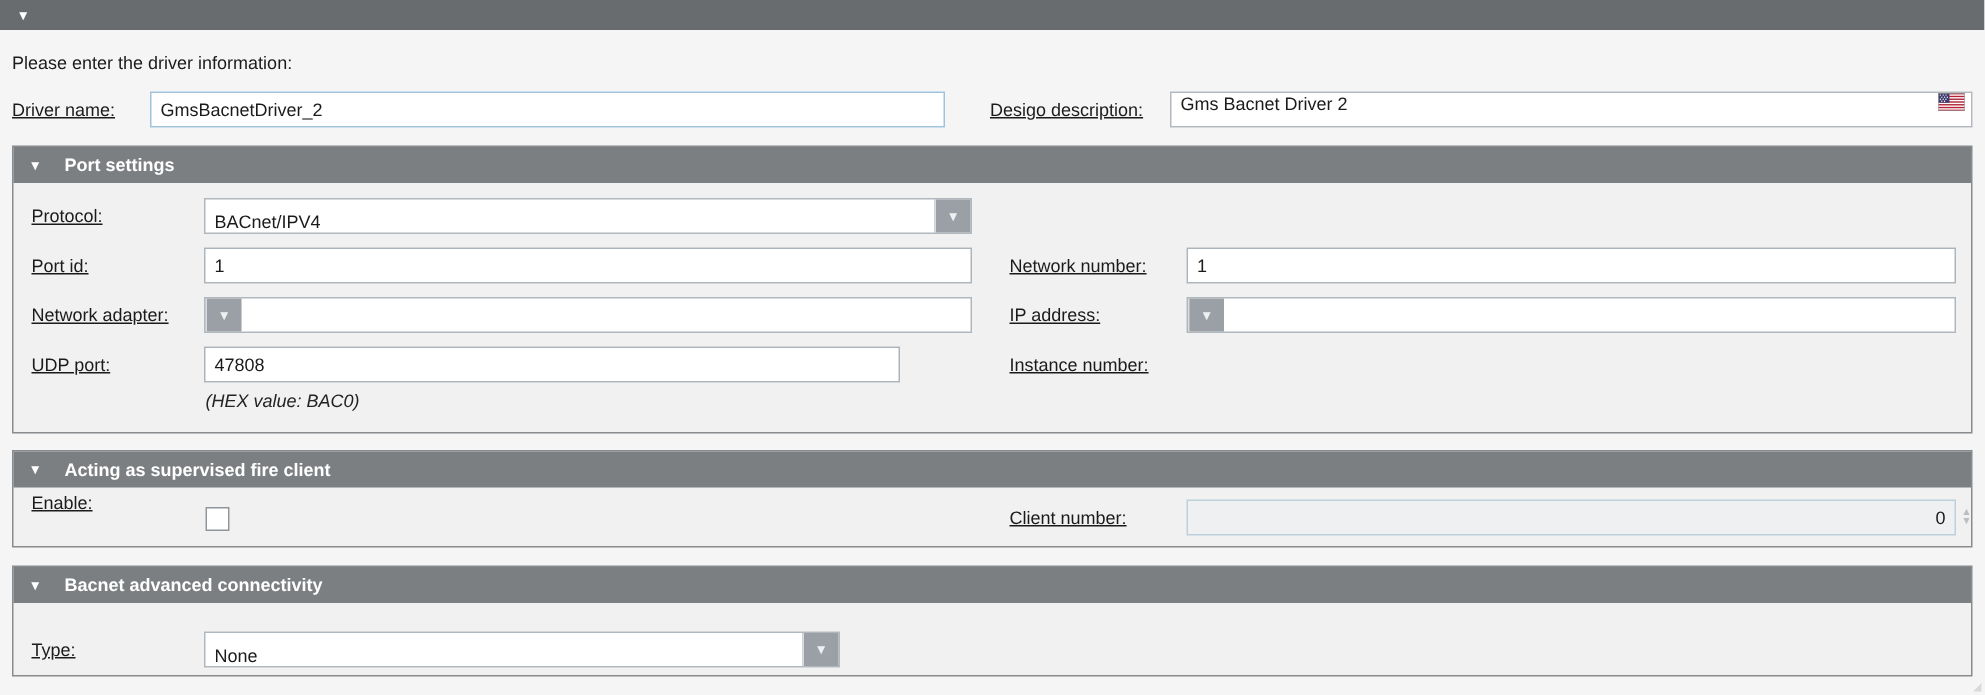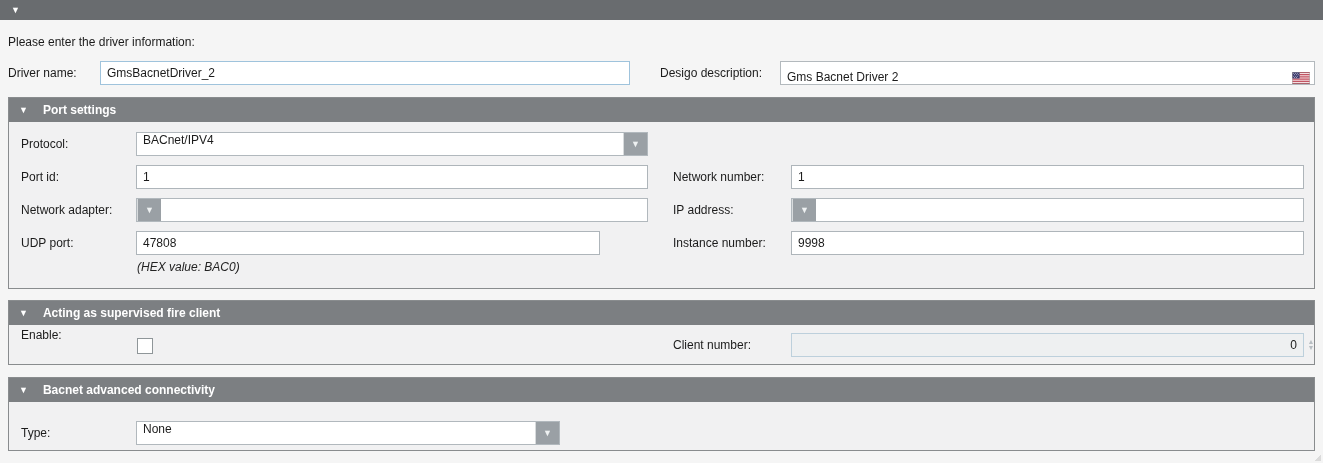--- a/index.html
+++ b/index.html
@@ -8,39 +8,39 @@
     background:#f5f5f5;
     font-family:"Liberation Sans",sans-serif;font-size:12px;color:#1b1b1b;
   }
   .titlebar{
     position:absolute;left:0;top:0;width:1323px;height:20px;box-sizing:border-box;
     background:#696c6f;color:#fff;font-weight:bold;
     display:flex;align-items:center;gap:15px;padding-left:11px;
   }
   .tri{font-size:9px;line-height:1;}
   .intro{position:absolute;left:8px;top:35px;}
-  .lbl{position:absolute;height:24px;line-height:24px;white-space:nowrap;}
+  .lbl{position:absolute;height:24px;line-height:24px;white-space:nowrap;text-decoration:underline;}
   .txt{
     position:absolute;height:24px;box-sizing:border-box;
     border:1px solid #aeb5ba;background:#fff;
     font:12px "Liberation Sans",sans-serif;color:#1b1b1b;
     padding:0 6px;outline:none;
   }
   .txt.blue{border-color:#9fc3dc;}
   .txt.disabled{background:#eef0f1;border-color:#bdd0dc;}
   .num{text-align:right;}
   .txtbox{
     position:absolute;height:24px;box-sizing:border-box;
     border:1px solid #b3b9bd;background:#fff;
-    display:flex;align-items:flex-end;padding:0 4px 0 6px;
+    display:flex;align-items:flex-start;padding:0 4px 0 6px;
   }
   .combo{
     position:absolute;height:24px;box-sizing:border-box;
     border:1px solid #b1b8bd;background:#fff;
-    display:flex;align-items:flex-start;
+    display:flex;align-items:flex-end;
   }
   .combo-val{flex:1;padding:0 6px;white-space:nowrap;overflow:hidden;}
   .combo-btn{
     width:23px;align-self:stretch;background:#9aa0a5;color:#eef1f2;
     display:flex;align-items:center;justify-content:center;
     font-size:9px;border-left:1px solid #d8dbdd;cursor:default;
   }
   .section{
     position:absolute;left:8px;width:1307px;box-sizing:border-box;
     border:1px solid #898c8e;background:#f1f1f2;
@@ -136,21 +136,20 @@
 
   <div class="lbl" style="left:664px;top:100px">IP address:</div>
   <div class="combo" style="left:782px;top:100px;width:513px">
     <span class="combo-btn">▼</span>
   </div>
 
   <div class="lbl" style="left:12px;top:133px">UDP port:</div>
   <input class="txt" style="left: 127px; top: 133px; width: 464px;" value="47808">
 
   <div class="lbl" style="left:664px;top:133px">Instance number:</div>
-  <input class="txt" style="left: 782px; top: 133px; width: 513px;" value="9998">
 
   <div class="hint" style="left:128px;top:162px">(HEX value: BAC0)</div>
 </div>
 
 <div class="section" style="top:300px;height:65px">
   <div class="sec-hdr">
     <span class="tri">▼</span>
     <span>Acting as supervised fire client</span>
   </div>
 

